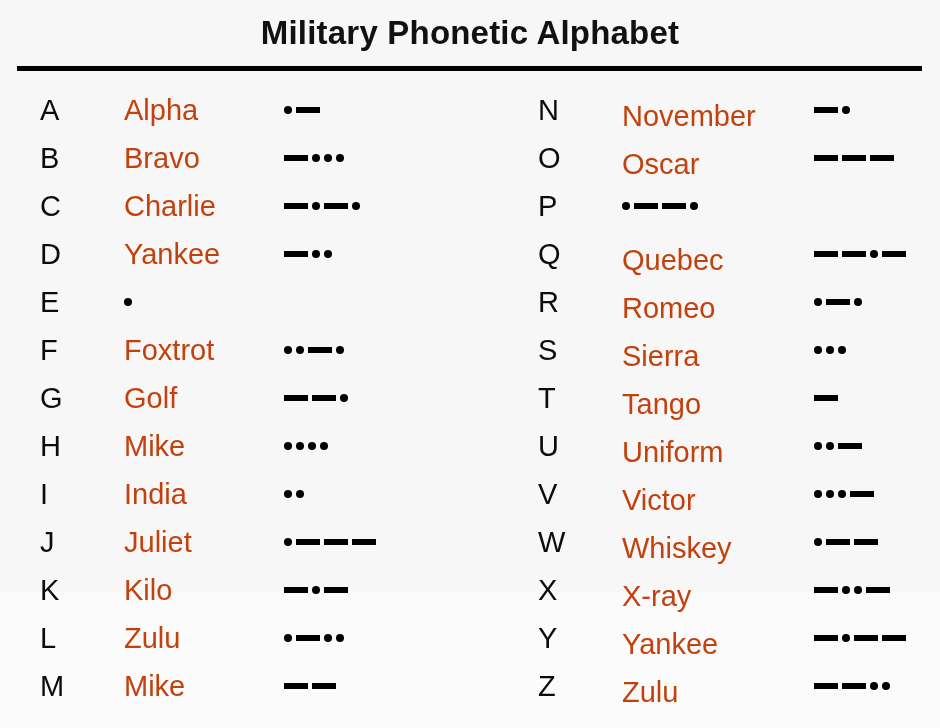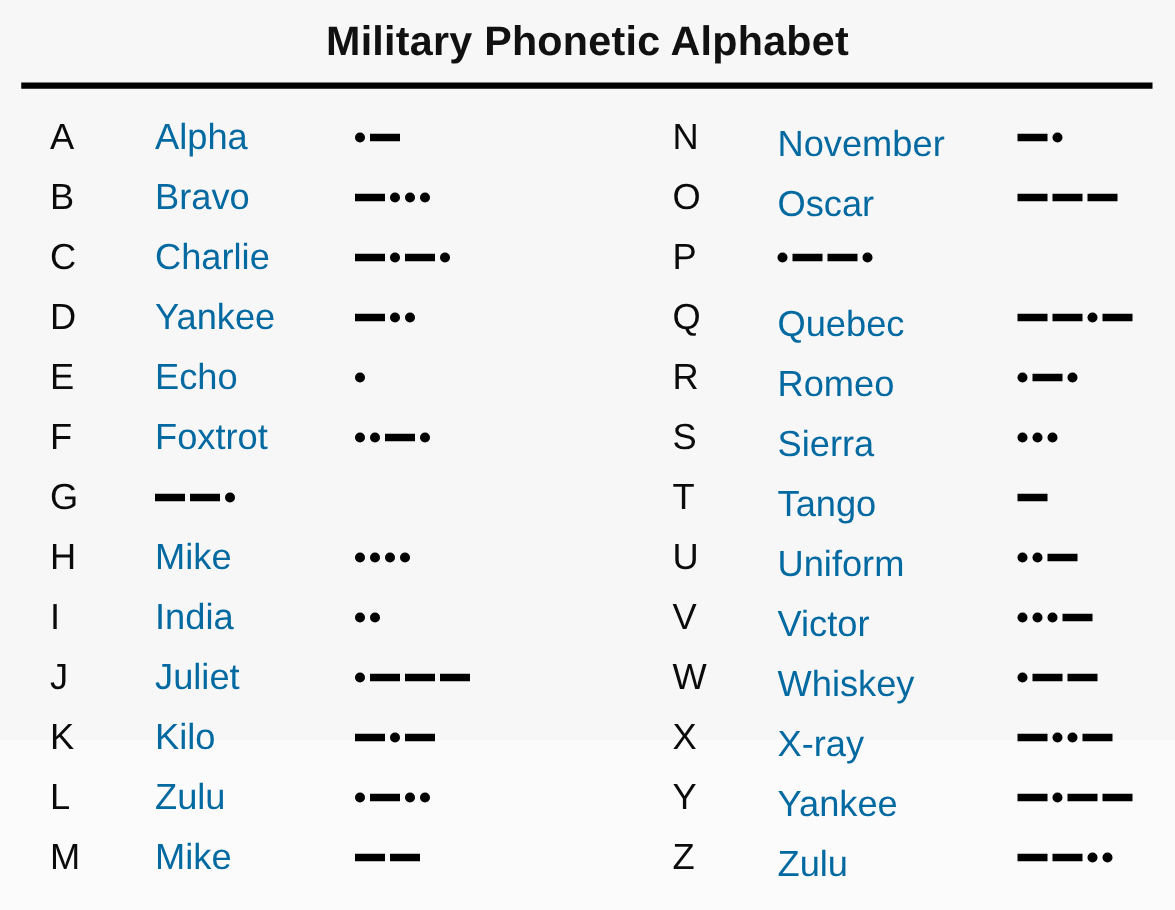--- a/index.html
+++ b/index.html
@@ -72,21 +72,21 @@
     line-height: 30px;
     font-weight: normal;
     color: #0b0b0b;
     width: 84px;
     flex: 0 0 84px;
   }
   .cell-word {
     font-size: 29px;
     line-height: 30px;
     font-weight: normal;
-    color: #0369a1;
+    color: #c2410c;
     white-space: nowrap;
   }
   .col-left  .cell-word { width: 160px; flex: 0 0 160px; }
   .col-right .cell-word { width: 192px; flex: 0 0 192px; margin-top: 11px; }
 
   
   .cell-code {
     display: flex;
     flex-direction: row;
     align-items: center;
@@ -151,37 +151,37 @@
           <div class="cell-letter">D</div>
           <div class="cell-word">Yankee</div>
           <div class="cell-code">
             <span class="sym dash"></span>
             <span class="sym dot"></span>
             <span class="sym dot"></span>
           </div>
         </div>
         <div class="row">
           <div class="cell-letter">E</div>
-          <div class="cell-word">Echo</div>
           <div class="cell-code">
             <span class="sym dot"></span>
           </div>
         </div>
         <div class="row">
           <div class="cell-letter">F</div>
           <div class="cell-word">Foxtrot</div>
           <div class="cell-code">
             <span class="sym dot"></span>
             <span class="sym dot"></span>
             <span class="sym dash"></span>
             <span class="sym dot"></span>
           </div>
         </div>
         <div class="row">
           <div class="cell-letter">G</div>
+          <div class="cell-word">Golf</div>
           <div class="cell-code">
             <span class="sym dash"></span>
             <span class="sym dash"></span>
             <span class="sym dot"></span>
           </div>
         </div>
         <div class="row">
           <div class="cell-letter">H</div>
           <div class="cell-word">Mike</div>
           <div class="cell-code">

